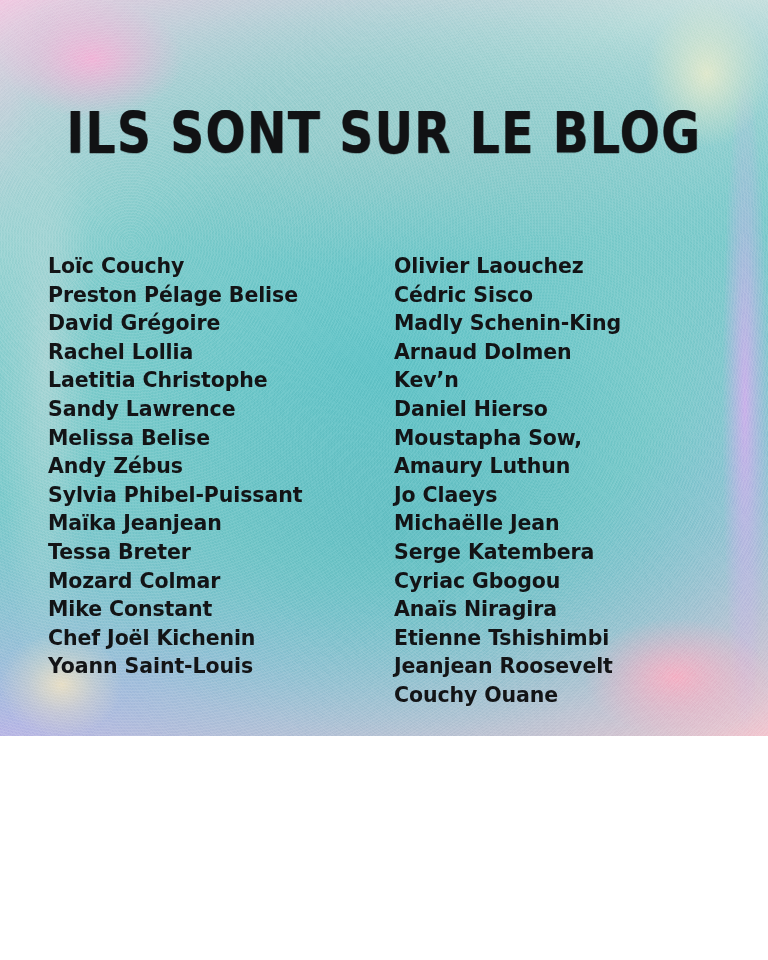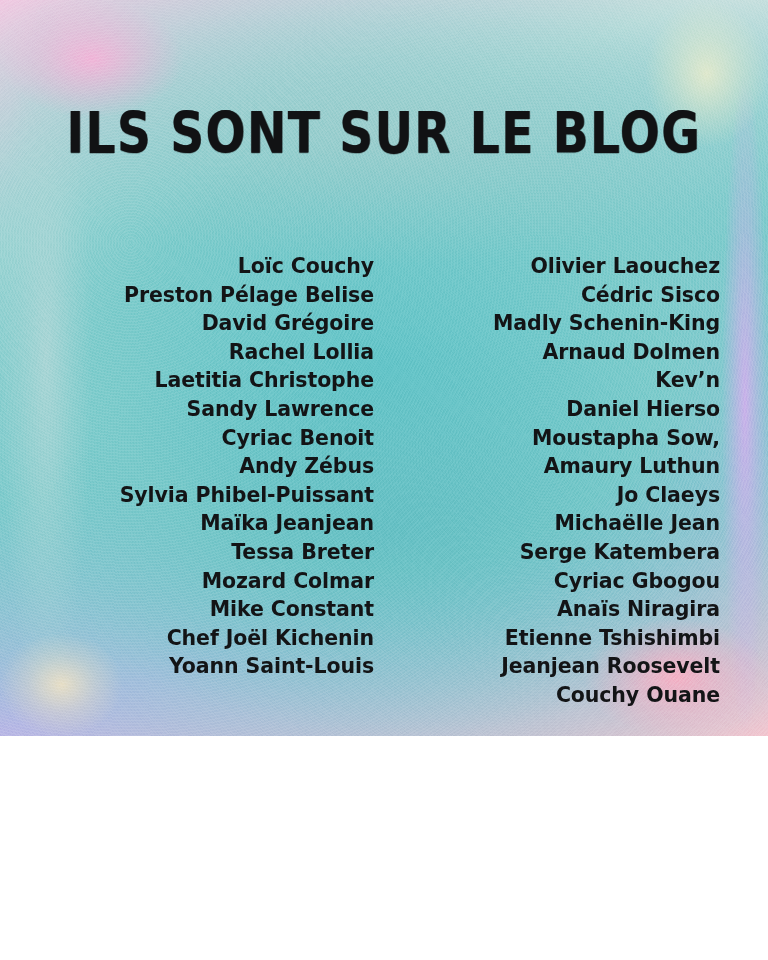--- a/index.html
+++ b/index.html
@@ -99,21 +99,21 @@
     left: 48px;
     right: 48px;
     display: flex;
     justify-content: space-between;
     gap: 20px;
   }
   .name-column {
     flex: 1 1 0;
     display: flex;
     flex-direction: column;
-    align-items: flex-end;
+    align-items: flex-start;
   }
   .name-item {
     font-family: "DejaVu Sans", sans-serif;
     font-weight: bold;
     font-size: 20.5px;
     line-height: 28.6px;
     color: #131416;
     text-align: center;
     white-space: nowrap;
     letter-spacing: -0.1px;
@@ -154,21 +154,21 @@
 
     <div id="name-columns">
 
       <div class="name-column">
         <div class="name-item">Loïc Couchy</div>
         <div class="name-item">Preston Pélage Belise</div>
         <div class="name-item">David Grégoire</div>
         <div class="name-item">Rachel Lollia</div>
         <div class="name-item">Laetitia Christophe</div>
         <div class="name-item">Sandy Lawrence</div>
-        <div class="name-item">Cyriac Benoit</div>
+        <div class="name-item">Melissa Belise</div>
         <div class="name-item">Andy Zébus</div>
         <div class="name-item">Sylvia Phibel-Puissant</div>
         <div class="name-item">Maïka Jeanjean</div>
         <div class="name-item">Tessa Breter</div>
         <div class="name-item">Mozard Colmar</div>
         <div class="name-item">Mike Constant</div>
         <div class="name-item">Chef Joël Kichenin</div>
         <div class="name-item">Yoann Saint-Louis</div>
       </div>
 

